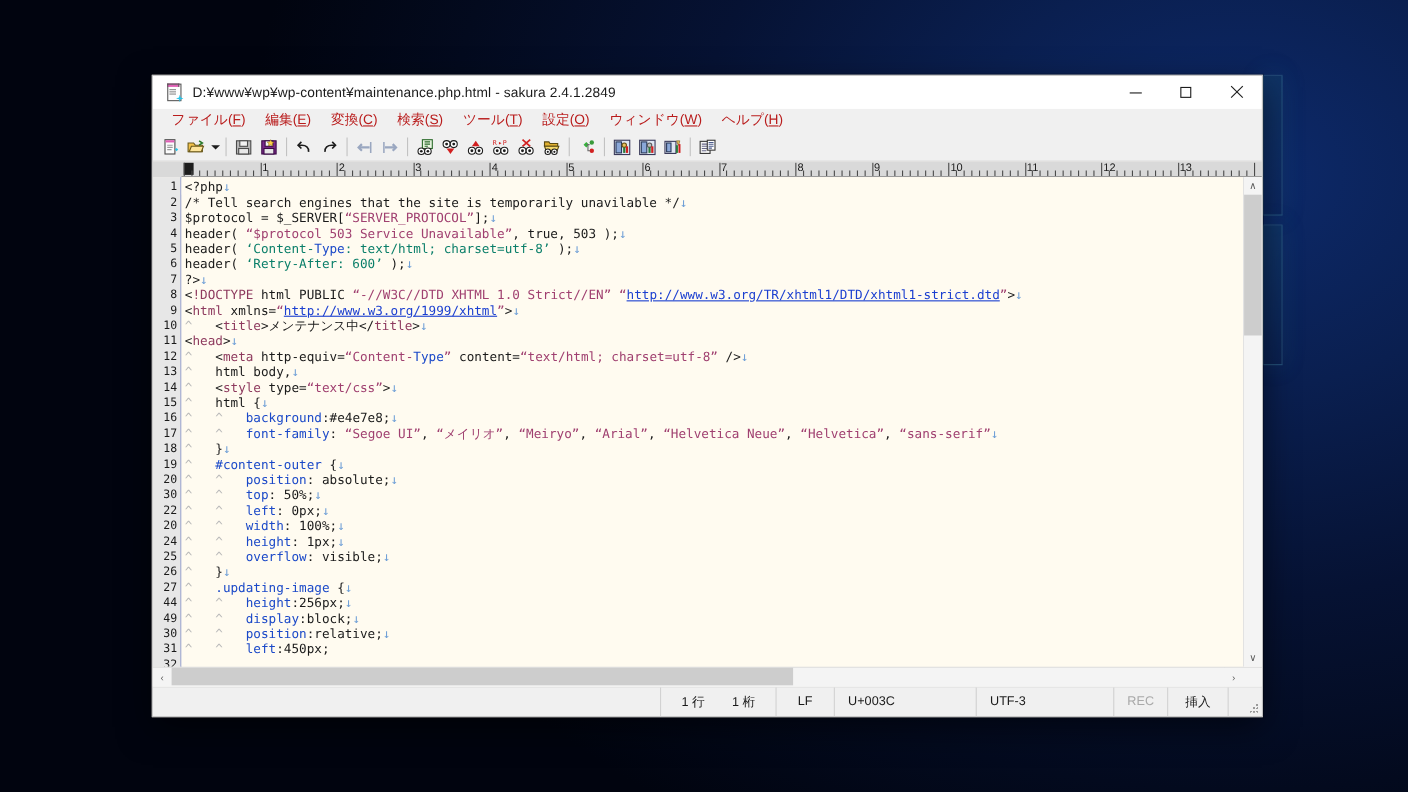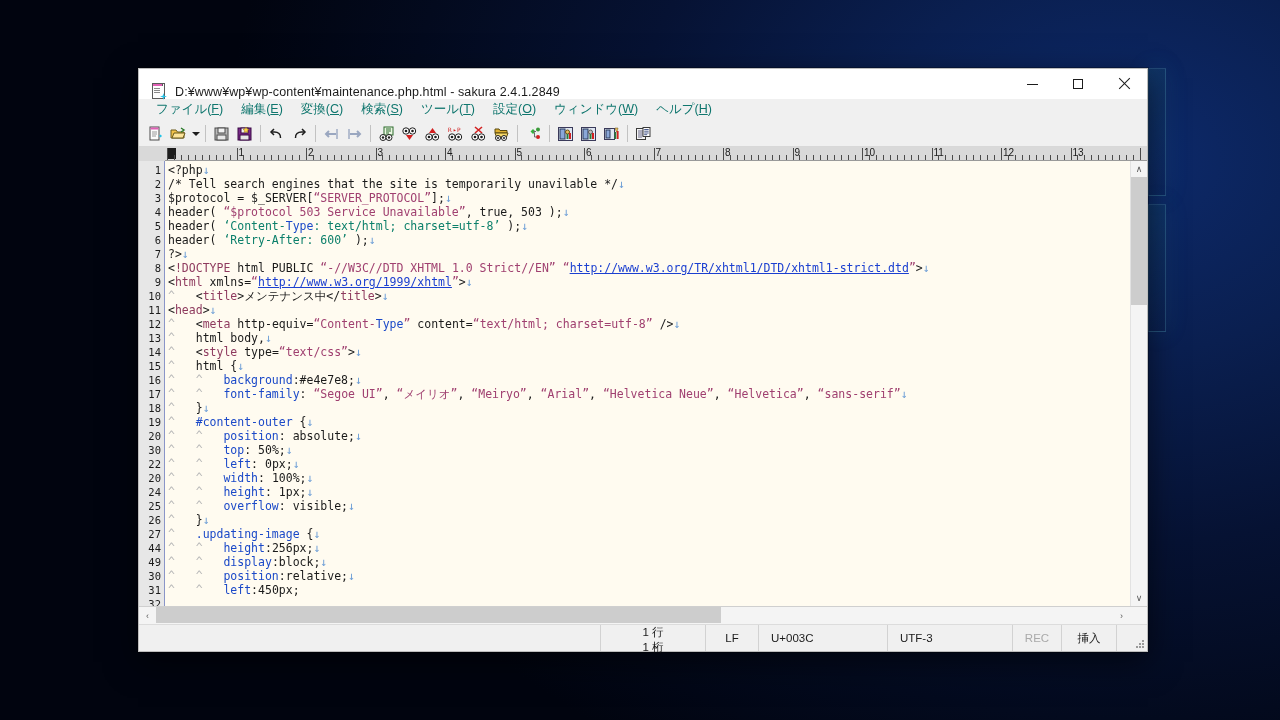--- a/index.html
+++ b/index.html
@@ -44,21 +44,21 @@
     box-shadow: 0 0 0 1px rgba(0,0,0,0.25), 0 10px 30px rgba(0,0,0,0.55);
     display: flex;
     flex-direction: column;
   }
 
   
   #titlebar {
     height: 30px;
     background: #ffffff;
     display: flex;
-    align-items: flex-end;
+    align-items: center;
     flex: none;
     position: relative;
   }
   #app-icon {
     width: 16px; height: 16px;
     margin-left: 11px; margin-right: 9px;
     position: relative;
     flex: none;
   }
   #app-icon .sheet {
@@ -109,21 +109,21 @@
     height: 22px;
     background: #f0f0f0;
     display: flex;
     align-items: center;
     padding-left: 8px;
     flex: none;
     border-bottom: 0;
   }
   .menu-item {
     font-size: 12.5px;
-    color: #0f766e;
+    color: #b91c1c;
     padding: 2px 9px 3px 9px;
     white-space: nowrap;
     cursor: default;
   }
   .menu-item u { text-decoration: underline; }
 
   
   #toolbar {
     height: 25px;
     background: #f0f0f0;
@@ -294,21 +294,21 @@
     font-size: 11.5px; color: #1a1a1a;
   }
   #status-spacer { flex: 1 1 auto; }
   .sb-cell {
     display: flex; align-items: center; justify-content: center;
     border-left: 1px solid #d2d2d2;
     padding: 0 6px;
     white-space: nowrap;
     cursor: default;
   }
-  #sb-pos { width: 92px; justify-content: space-around; flex-direction: column; }
+  #sb-pos { width: 92px; justify-content: space-around; }
   #sb-eol { width: 40px; }
   #sb-code { width: 110px; justify-content: flex-start; padding-left: 12px; }
   #sb-enc { width: 106px; justify-content: flex-start; padding-left: 12px; }
   #sb-rec { width: 36px; color: #a9a9a9; }
   #sb-ins { width: 42px; }
   #sb-grip { width: 18px; position: relative; }
   #sb-grip::after {
     content: "";
     position: absolute; right: 3px; bottom: 3px;
     width: 8px; height: 8px;

